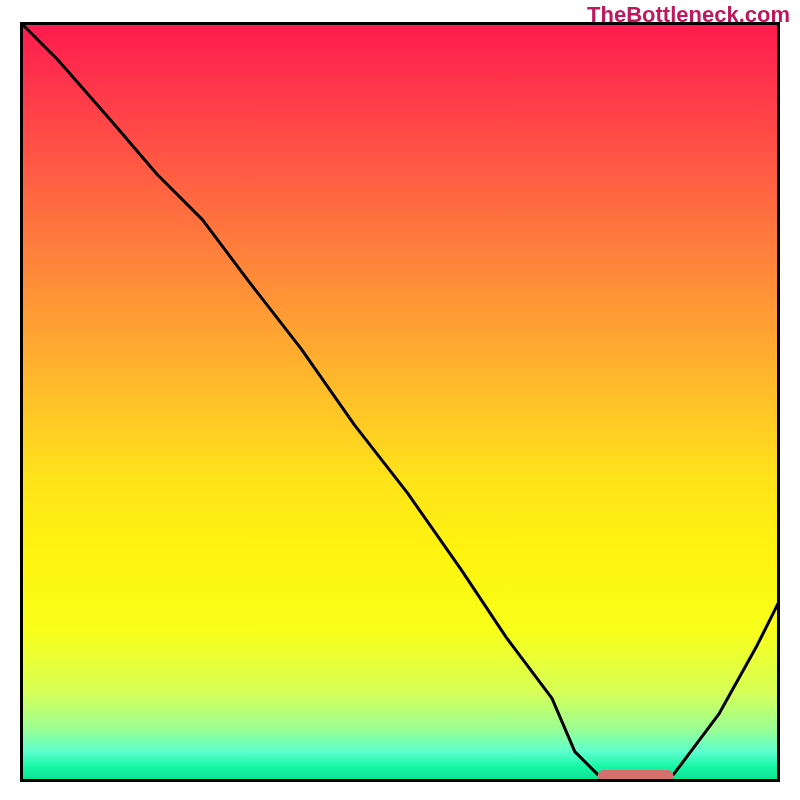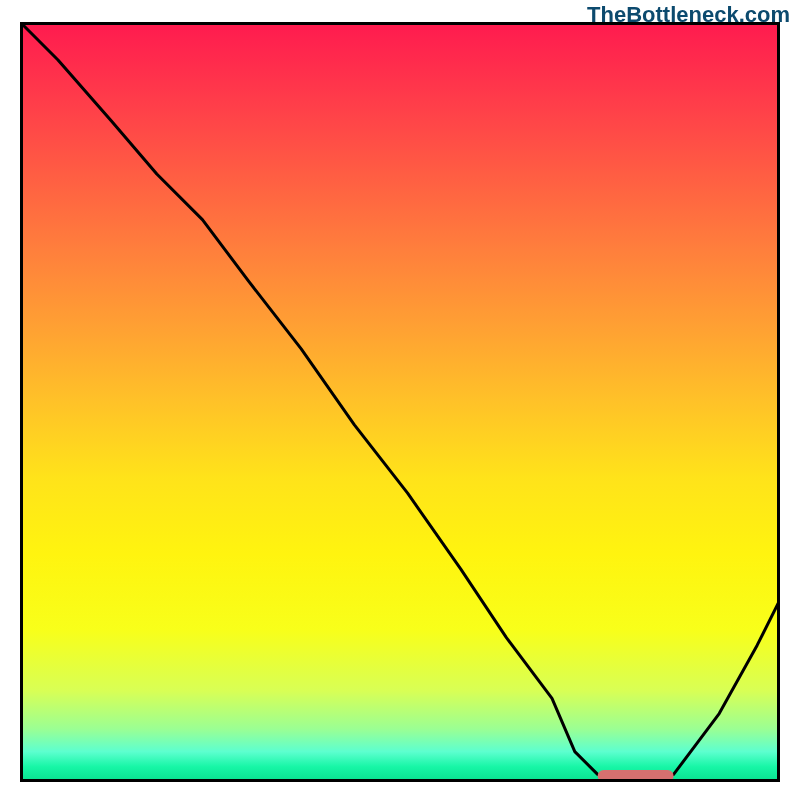--- a/index.html
+++ b/index.html
@@ -16,21 +16,21 @@
     width: 800px;
     height: 800px;
   }
   .attribution {
     position: absolute;
     top: 2px;
     right: 10px;
     font-family: Arial, Helvetica, sans-serif;
     font-size: 22px;
     font-weight: bold;
-    color: #0c4a6e;
+    color: #be185d;
     z-index: 50;
   }
   .plot-frame {
     position: absolute;
     left: 20px;
     top: 22px;
     width: 760px;
     height: 760px;
     background: #ffffff;
   }

